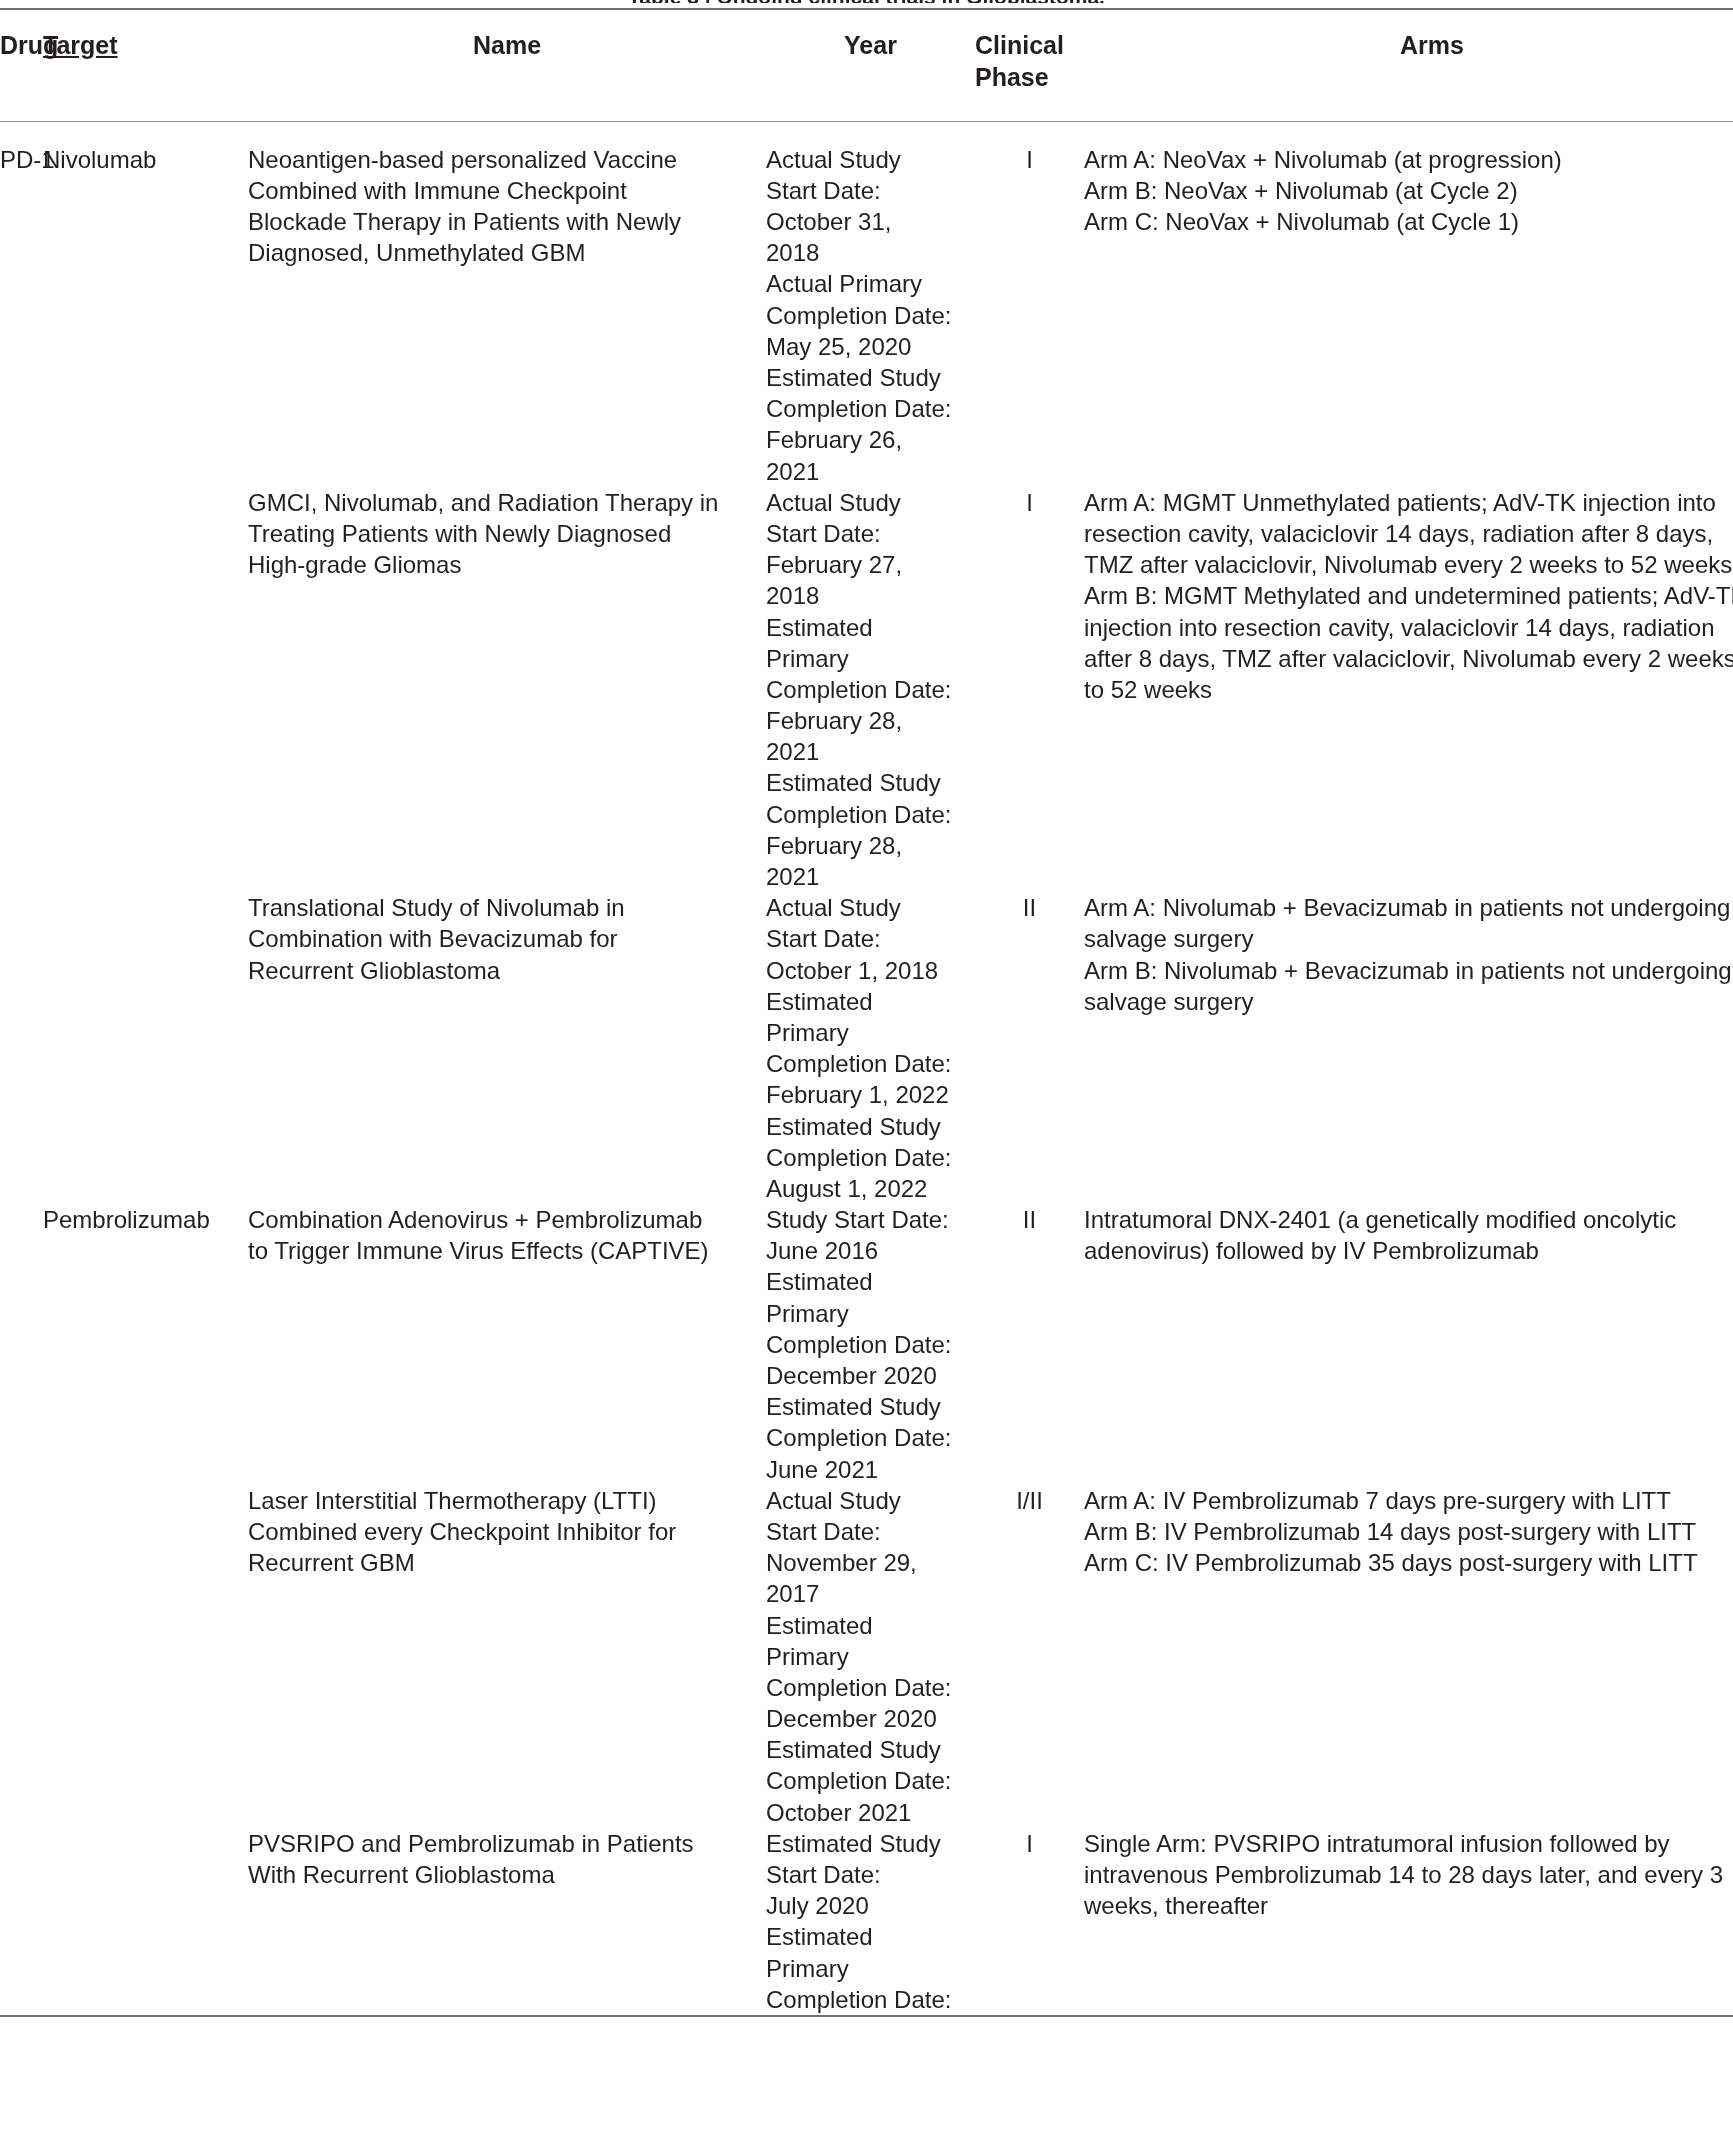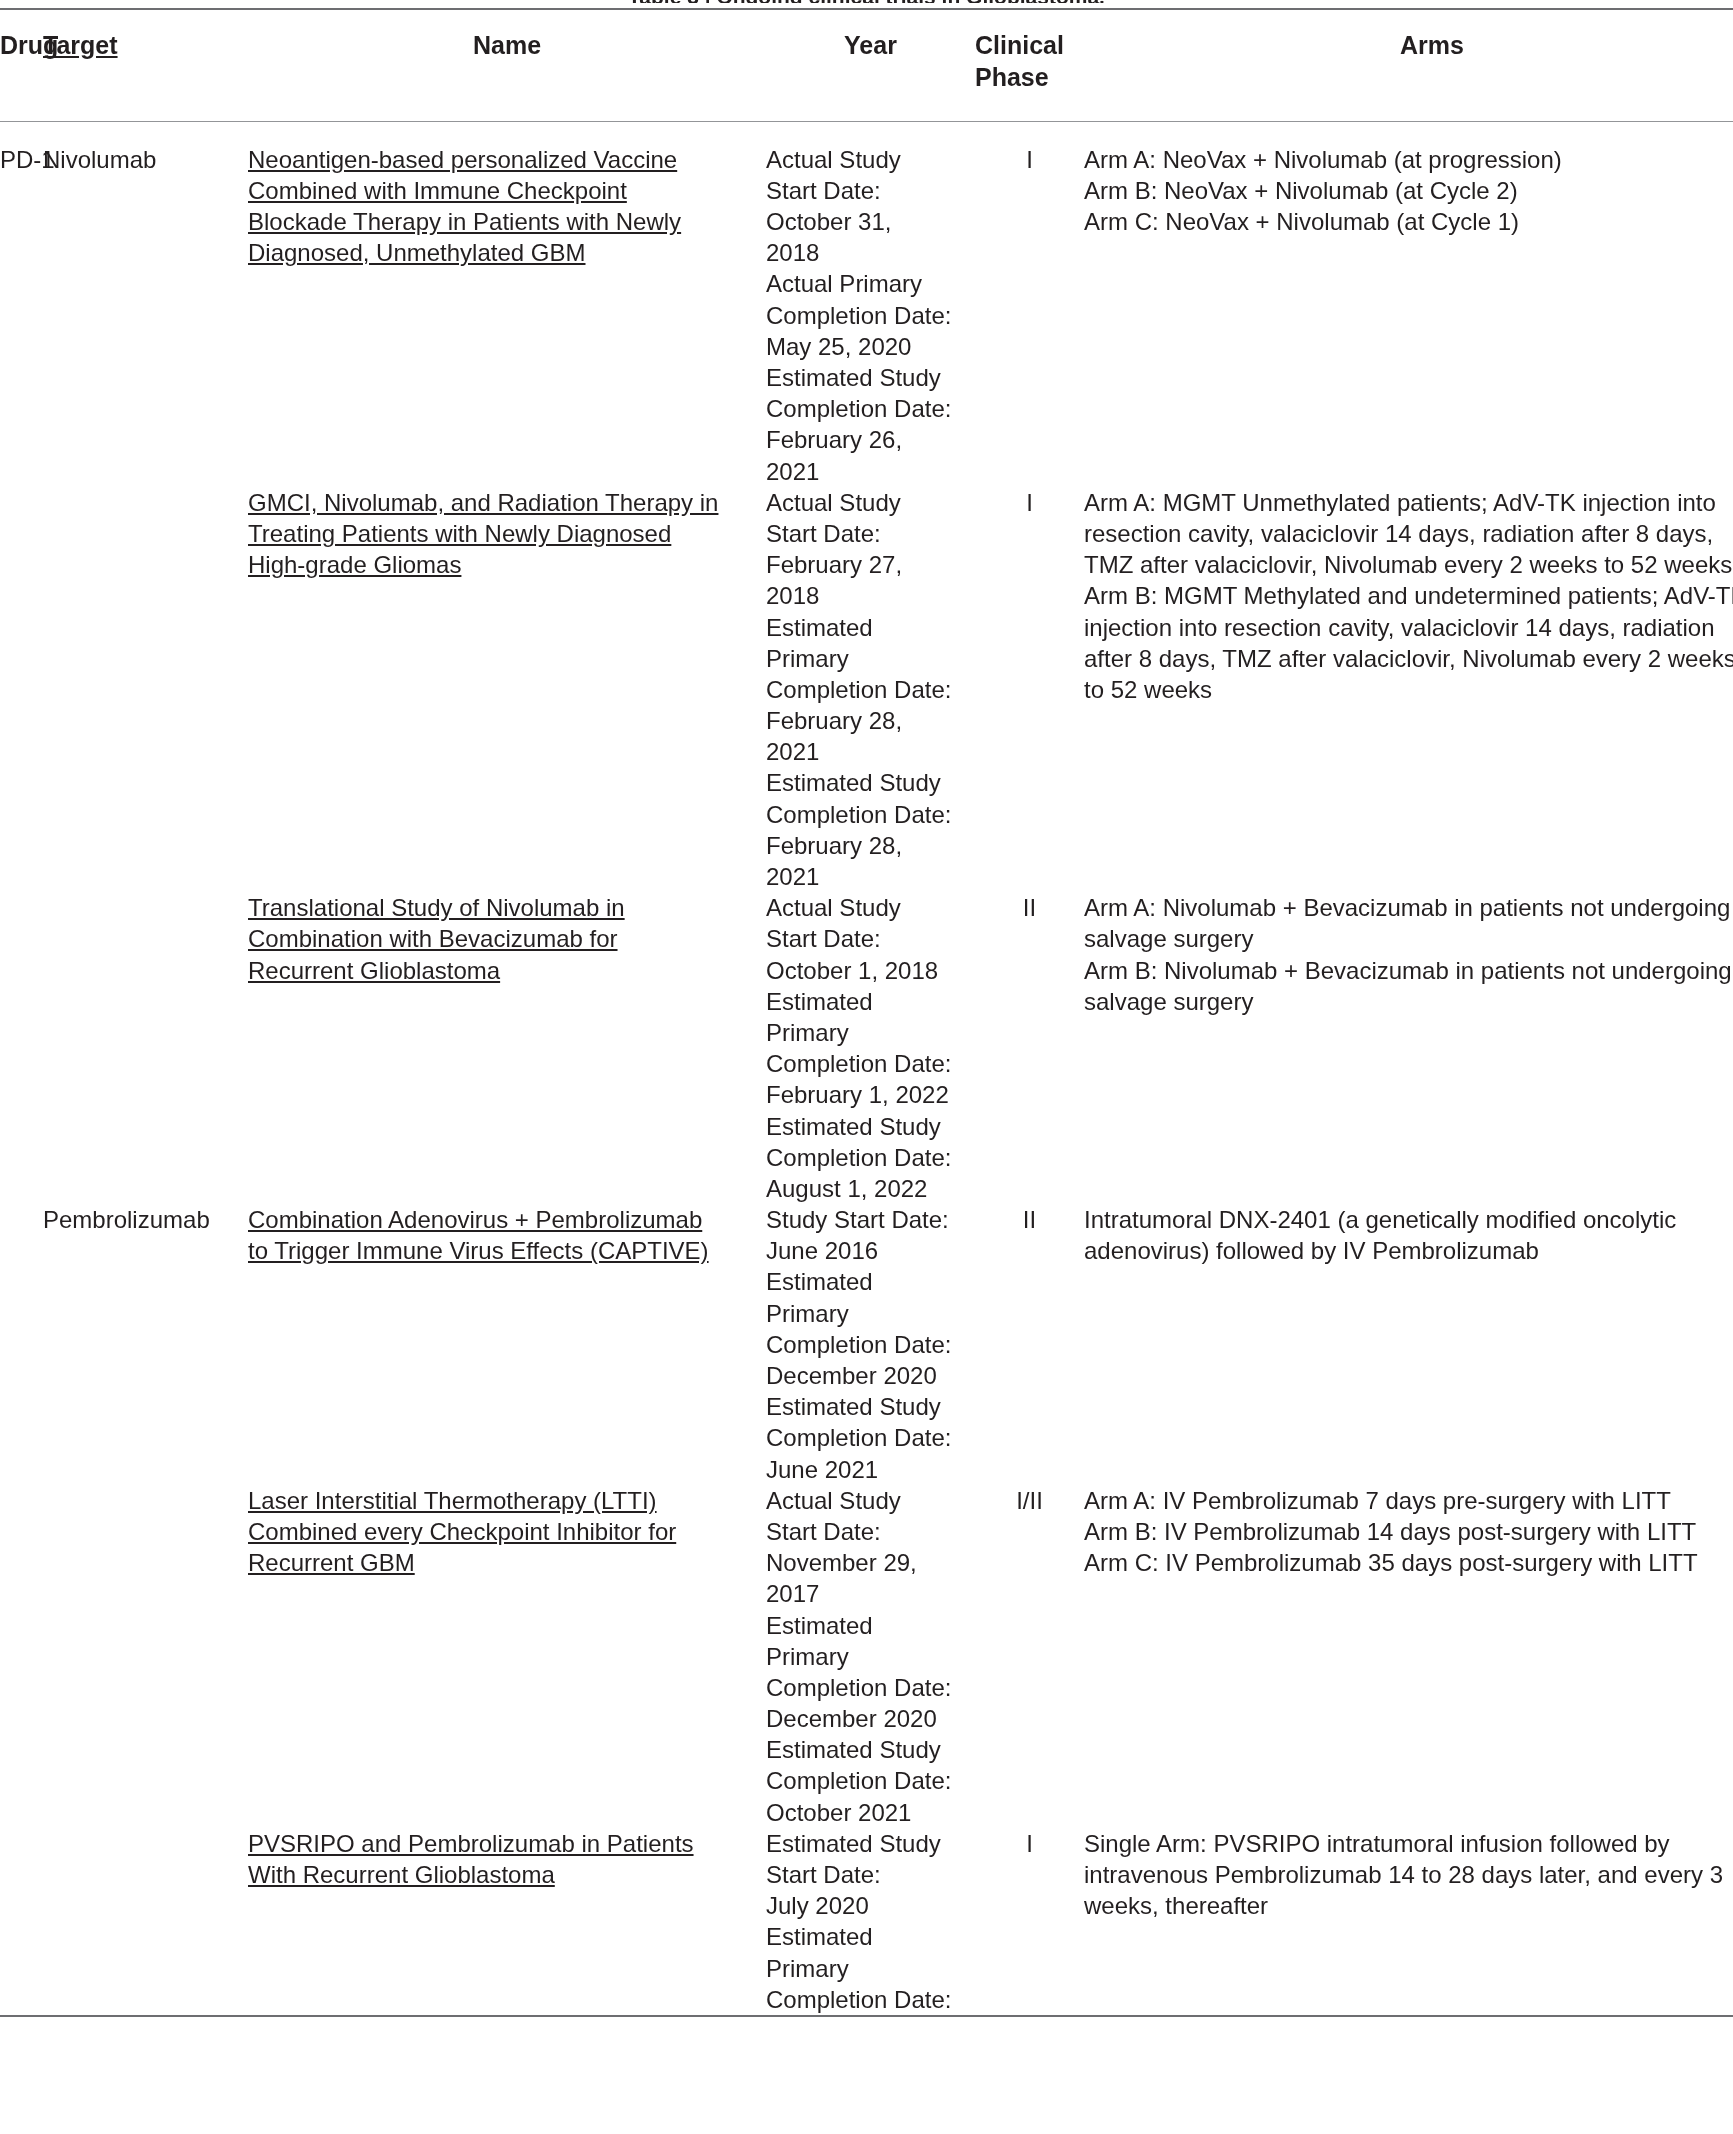--- a/index.html
+++ b/index.html
@@ -95,21 +95,20 @@
   td.c-drug-cell {
     padding-left: 40px;
     white-space: nowrap;
   }
   td.c-target-cell {
     padding-right: 11.7px;
     white-space: nowrap;
   }
   td.c-name-cell {
     padding-right: 40px;
-    text-decoration: underline;
   }
   td.c-year-cell {
     padding-right: 15px;
   }
   td.c-phase-cell {
     text-align: center;
   }
   td.c-arms-cell {
     padding-left: 0px;
     padding-right: 0px;

